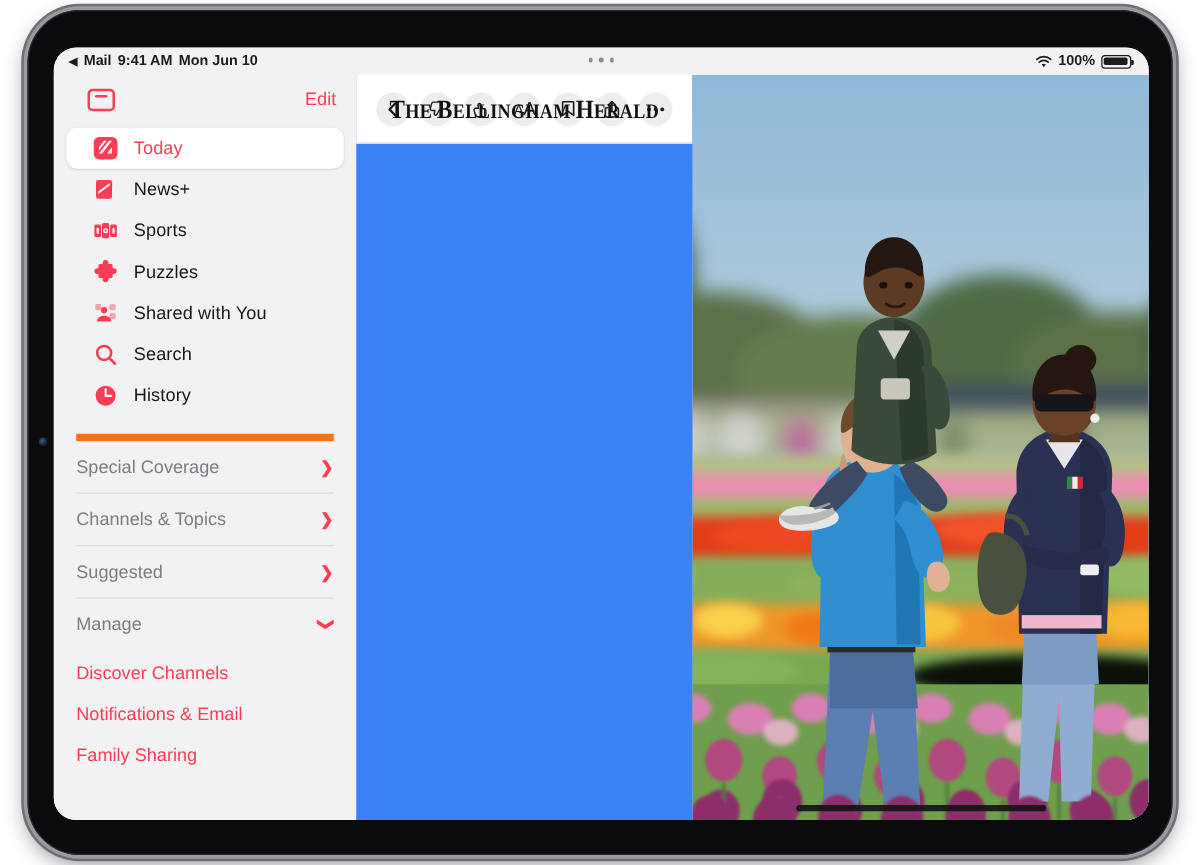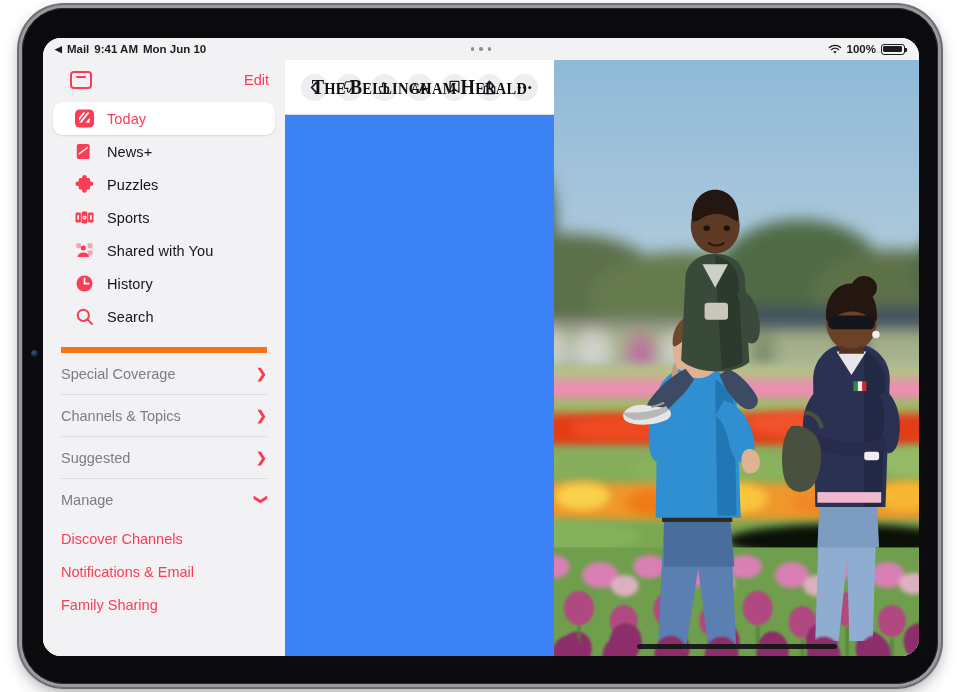--- a/index.html
+++ b/index.html
@@ -139,74 +139,74 @@
                   <path d="M4.6 12.2 13.8 5.4v1.9L4.6 14.1z" fill="#fff" opacity=".95"></path>
                   <path d="M14.2 4.2h1.6v5.2h-1.6z" fill="#fa3c54" opacity=".45"></path>
                 </svg>
             </span>
             <span class="lbl">News+</span>
           </div>
 
           <div class="nav-row">
             <span class="ico">
               <svg width="21" height="21" viewBox="0 0 21 21">
-                  <path d="M8.2 3.2a2.3 2.3 0 0 1 4.6 0v.9h1.8a1.5 1.5 0 0 1 1.5 1.5v1.9h.9a2.3 2.3 0 0 1 0 4.6h-.9v1.9a1.5 1.5 0 0 1-1.5 1.5h-1.9v.9a2.3 2.3 0 0 1-4.6 0v-.9H6.2a1.5 1.5 0 0 1-1.5-1.5v-1.9h-.9a2.3 2.3 0 0 1 0-4.6h.9V5.6a1.5 1.5 0 0 1 1.5-1.5h2z" fill="#fa3c54"></path>
-                </svg>
-            </span>
-
-            <span class="lbl">Puzzles</span>
-          </div>
-
-          <div class="nav-row">
-            <span class="ico">
-              <svg width="21" height="21" viewBox="0 0 21 21">
                   <rect x="1.5" y="5.5" width="5.4" height="10" rx="1.2" fill="#fa3c54"></rect>
                   <rect x="14.1" y="5.5" width="5.4" height="10" rx="1.2" fill="#fa3c54"></rect>
                   <rect x="7.6" y="4.4" width="5.8" height="12.2" rx="1.3" fill="#fa3c54"></rect>
                   <circle cx="10.5" cy="10.5" r="2" fill="#fff"></circle>
                   <circle cx="10.5" cy="10.5" r=".85" fill="#fa3c54"></circle>
                   <rect x="3.3" y="8.1" width="1.7" height="4.8" rx=".8" fill="#fff"></rect>
                   <rect x="16" y="8.1" width="1.7" height="4.8" rx=".8" fill="#fff"></rect>
                 </svg>
             </span>
             <span class="lbl">Sports</span>
           </div>
 
           <div class="nav-row">
             <span class="ico">
               <svg width="21" height="21" viewBox="0 0 21 21">
+                  <path d="M8.2 3.2a2.3 2.3 0 0 1 4.6 0v.9h1.8a1.5 1.5 0 0 1 1.5 1.5v1.9h.9a2.3 2.3 0 0 1 0 4.6h-.9v1.9a1.5 1.5 0 0 1-1.5 1.5h-1.9v.9a2.3 2.3 0 0 1-4.6 0v-.9H6.2a1.5 1.5 0 0 1-1.5-1.5v-1.9h-.9a2.3 2.3 0 0 1 0-4.6h.9V5.6a1.5 1.5 0 0 1 1.5-1.5h2z" fill="#fa3c54"></path>
+                </svg>
+            </span>
+
+            <span class="lbl">Puzzles</span>
+          </div>
+
+          <div class="nav-row">
+            <span class="ico">
+              <svg width="21" height="21" viewBox="0 0 21 21">
                   <rect x="2.2" y="3.2" width="5" height="5" rx="1.4" fill="#fa3c54" opacity=".42"></rect>
                   <rect x="13.6" y="3.2" width="5" height="5" rx="1.4" fill="#fa3c54" opacity=".42"></rect>
                   <rect x="13.6" y="10.4" width="5" height="5" rx="1.4" fill="#fa3c54" opacity=".42"></rect>
                   <circle cx="9.3" cy="8.1" r="2.5" fill="#fa3c54"></circle>
                   <path d="M3.6 17.1c0-2.9 2.5-4.6 5.7-4.6s5.7 1.7 5.7 4.6z" fill="#fa3c54"></path>
                 </svg>
             </span>
             <span class="lbl">Shared with You</span>
           </div>
 
 
           <div class="nav-row">
             <span class="ico">
               <svg width="21" height="21" viewBox="0 0 21 21">
+                  <circle cx="9.3" cy="9.3" r="5.6" stroke="#fa3c54" stroke-width="2" fill="none"></circle>
+                  <path d="M13.6 13.6 18 18" stroke="#fa3c54" stroke-width="2" stroke-linecap="round"></path>
+                </svg>
+            </span>
+            <span class="lbl">Search</span>
+          </div>
+
+          <div class="nav-row">
+            <span class="ico">
+              <svg width="21" height="21" viewBox="0 0 21 21">
                   <circle cx="10.5" cy="10.5" r="8" fill="#fa3c54"></circle>
                   <path d="M10.5 5.4v5.3h4.2" stroke="#fff" stroke-width="1.7" fill="none" stroke-linecap="round" stroke-linejoin="round"></path>
                 </svg>
             </span>
             <span class="lbl">History</span>
-          </div>
-
-          <div class="nav-row">
-            <span class="ico">
-              <svg width="21" height="21" viewBox="0 0 21 21">
-                  <circle cx="9.3" cy="9.3" r="5.6" stroke="#fa3c54" stroke-width="2" fill="none"></circle>
-                  <path d="M13.6 13.6 18 18" stroke="#fa3c54" stroke-width="2" stroke-linecap="round"></path>
-                </svg>
-            </span>
-            <span class="lbl">Search</span>
           </div>
         </div>
 
         <div class="sections">
           <div class="sec-row">
             <span class="slbl">Special Coverage</span>
             <span class="chev">❯</span>
           </div>
           <div class="sec-row">
             <span class="slbl">Channels &amp; Topics</span>

